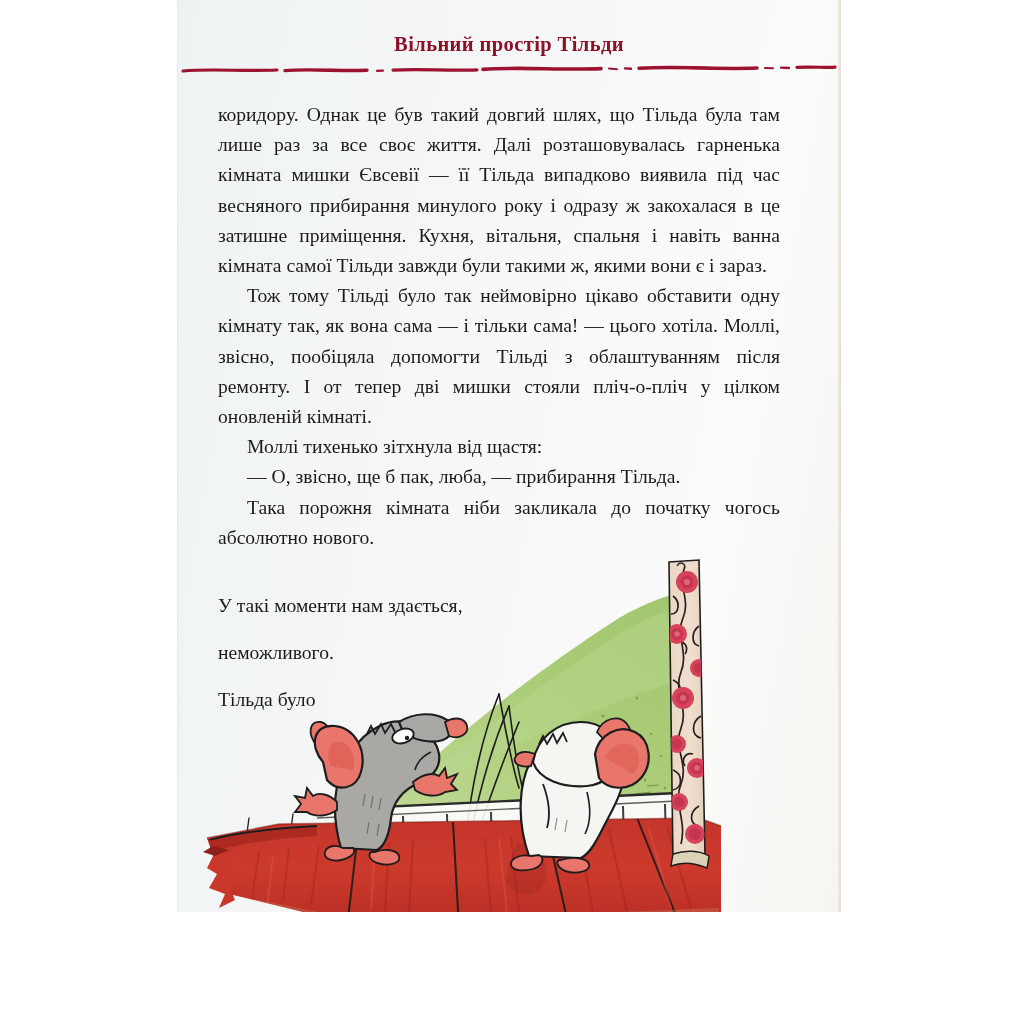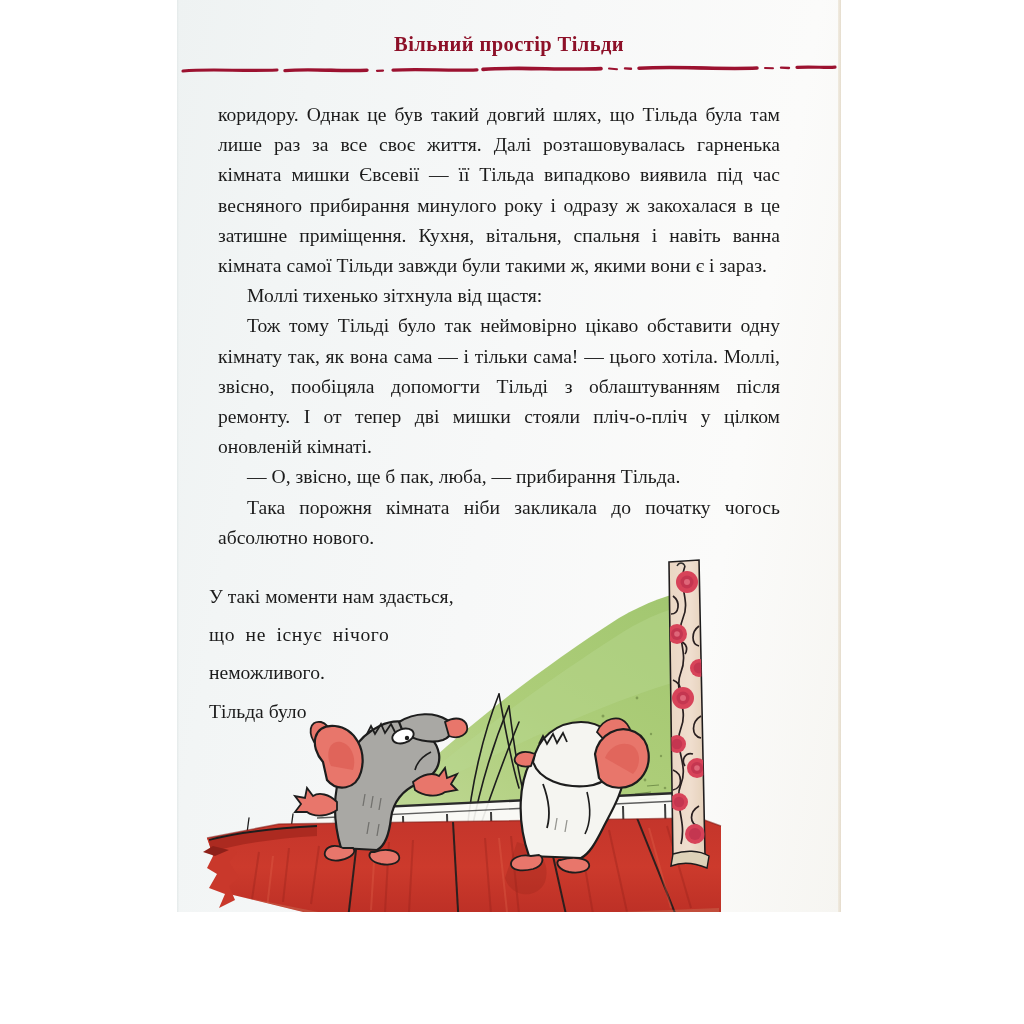--- a/index.html
+++ b/index.html
@@ -94,21 +94,21 @@
   .wrap-col {
     position: absolute;
     left: 24px;
     top: 574px;
     width: 296px;
     font-size: 19.6px;
     line-height: 30.2px;
     color: #1b1b1b;
     text-align: left;
   }
-  .wrap-col p{margin:8px;}
+  .wrap-col p{margin:17px;}
   .sp-wide { letter-spacing: .6px; word-spacing: 5px; }
 
   
   .illus {
     position: absolute;
     left: 22px;
     top: 556px;
     width: 528px;
     height: 380px;
   }
@@ -156,22 +156,22 @@
       <g fill="#9c1230" opacity=".85">
         <ellipse cx="150" cy="8.2" rx="16" ry="1.5"></ellipse>
         <ellipse cx="350" cy="6.6" rx="22" ry="1.6"></ellipse>
         <ellipse cx="520" cy="6.0" rx="20" ry="1.5"></ellipse>
       </g>
     </svg>
   </div>
 
   <div class="textblock">
     <p class="p-flush">коридору. Однак це був такий довгий шлях, що Тільда була там лише раз за все своє життя. Далі розташовувалась гарненька кімната мишки Євсевії — її Тільда випадково виявила під час весняного прибирання минулого року і одразу ж закохалася в це затишне приміщення. Кухня, вітальня, спальня і навіть ванна кімната самої Тільди завжди були такими ж, якими вони є і зараз.</p>
+    <p class="p-indent">Тож тому Тільді було так неймовірно цікаво обставити одну кімнату так, як вона сама — і тільки сама! — цього хотіла. Моллі, звісно, пообіцяла допомогти Тільді з облаштуванням після ремонту. І от тепер дві мишки стояли пліч-о-пліч у цілком оновленій кімнаті.</p>
     <p class="p-indent noindent-last">Моллі тихенько зітхнула від щастя:</p>
-    <p class="p-indent">Тож тому Тільді було так неймовірно цікаво обставити одну кімнату так, як вона сама — і тільки сама! — цього хотіла. Моллі, звісно, пообіцяла допомогти Тільді з облаштуванням після ремонту. І от тепер дві мишки стояли пліч-о-пліч у цілком оновленій кімнаті.</p>
     <p class="p-indent noindent-last">— О, звісно, ще б пак, люба, — прибирання Тільда.</p>
     <p class="p-indent">Така порожня кімната ніби закликала до початку чогось абсолютно нового.</p>
   </div>
 
   <div class="illus">
     <svg viewBox="0 0 528 380" aria-hidden="true">
       <defs>
         <linearGradient id="hillG" x1="0" y1="1" x2="1" y2="0">
           <stop offset="0%" stop-color="#bcd68f"></stop>
           <stop offset="45%" stop-color="#a9cb72"></stop>
@@ -438,19 +438,18 @@
       </g>
 
       <g opacity=".9">
         <path d="M478 10 C 480 6, 484 6, 486 10" fill="none" stroke="#1d1d1d" stroke-width="1.4"></path>
       </g>
     </svg>
   </div>
 
   <div class="wrap-col">
     <p>У такі моменти нам здається,</p>
-    <p class="sp-wide">що не існує нічого</p>
     <p>неможливого.</p>
     <p>Тільда було</p>
   </div>
 
   <div class="folio">15</div>
 </div>
 
 </body></html>

